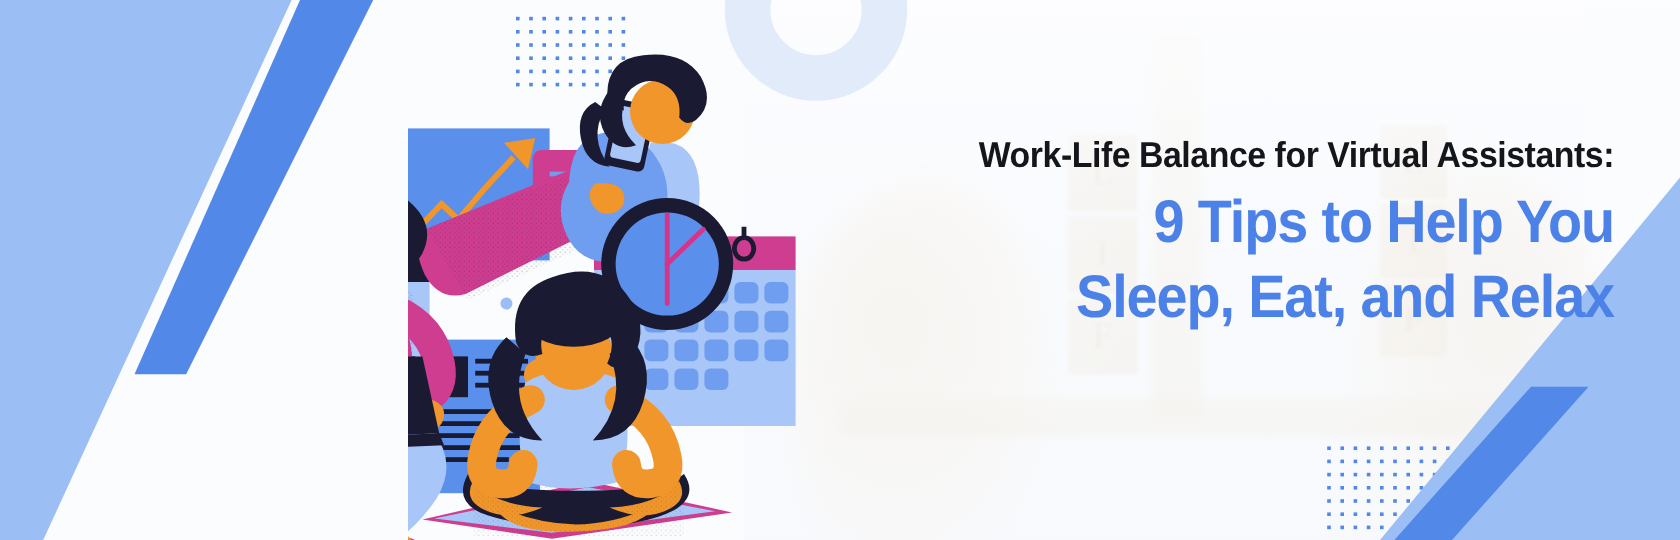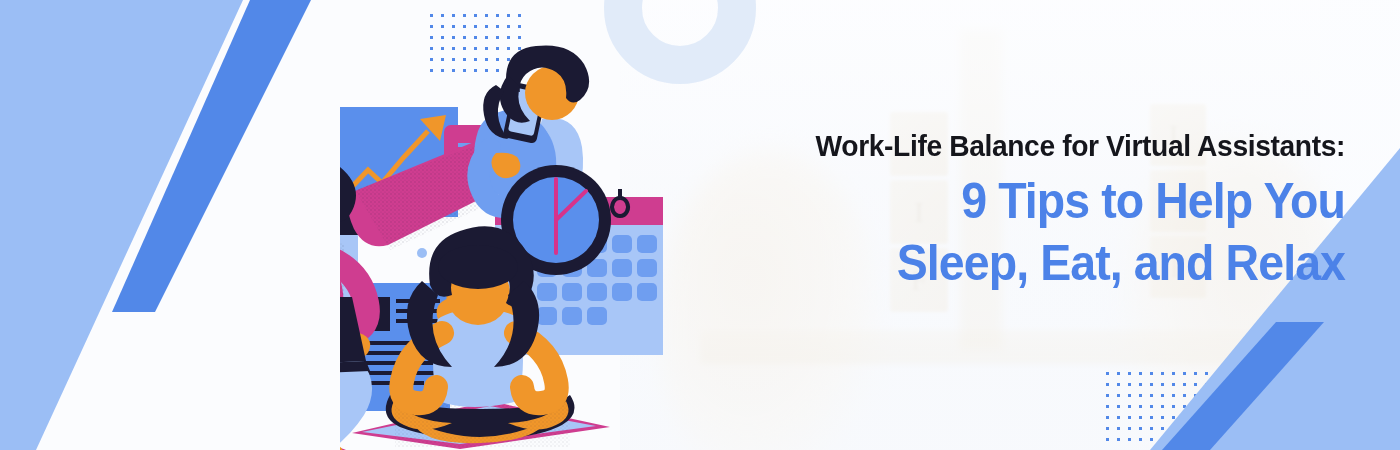--- a/index.html
+++ b/index.html
@@ -109,21 +109,21 @@
   
   .dotgrid { position:absolute; }
   .dot {
     position:absolute; width:3px; height:3px; border-radius:50%;
     background:#5288e8;
   }
   .dot.sq { border-radius:0; }
 
   
   .copy {
-    position:absolute; left:690px; top:128px; width:655px;
+    position:absolute; left:690px; top:112px; width:655px;
     text-align:right;
   }
   .headline-1 {
     font-family:"Liberation Sans Narrow","Liberation Sans", sans-serif;
     font-weight:bold;
     font-size:30px;
     line-height:36px;
     letter-spacing:-0.4px;
     color:#15161c;
     transform:scaleX(.94);

